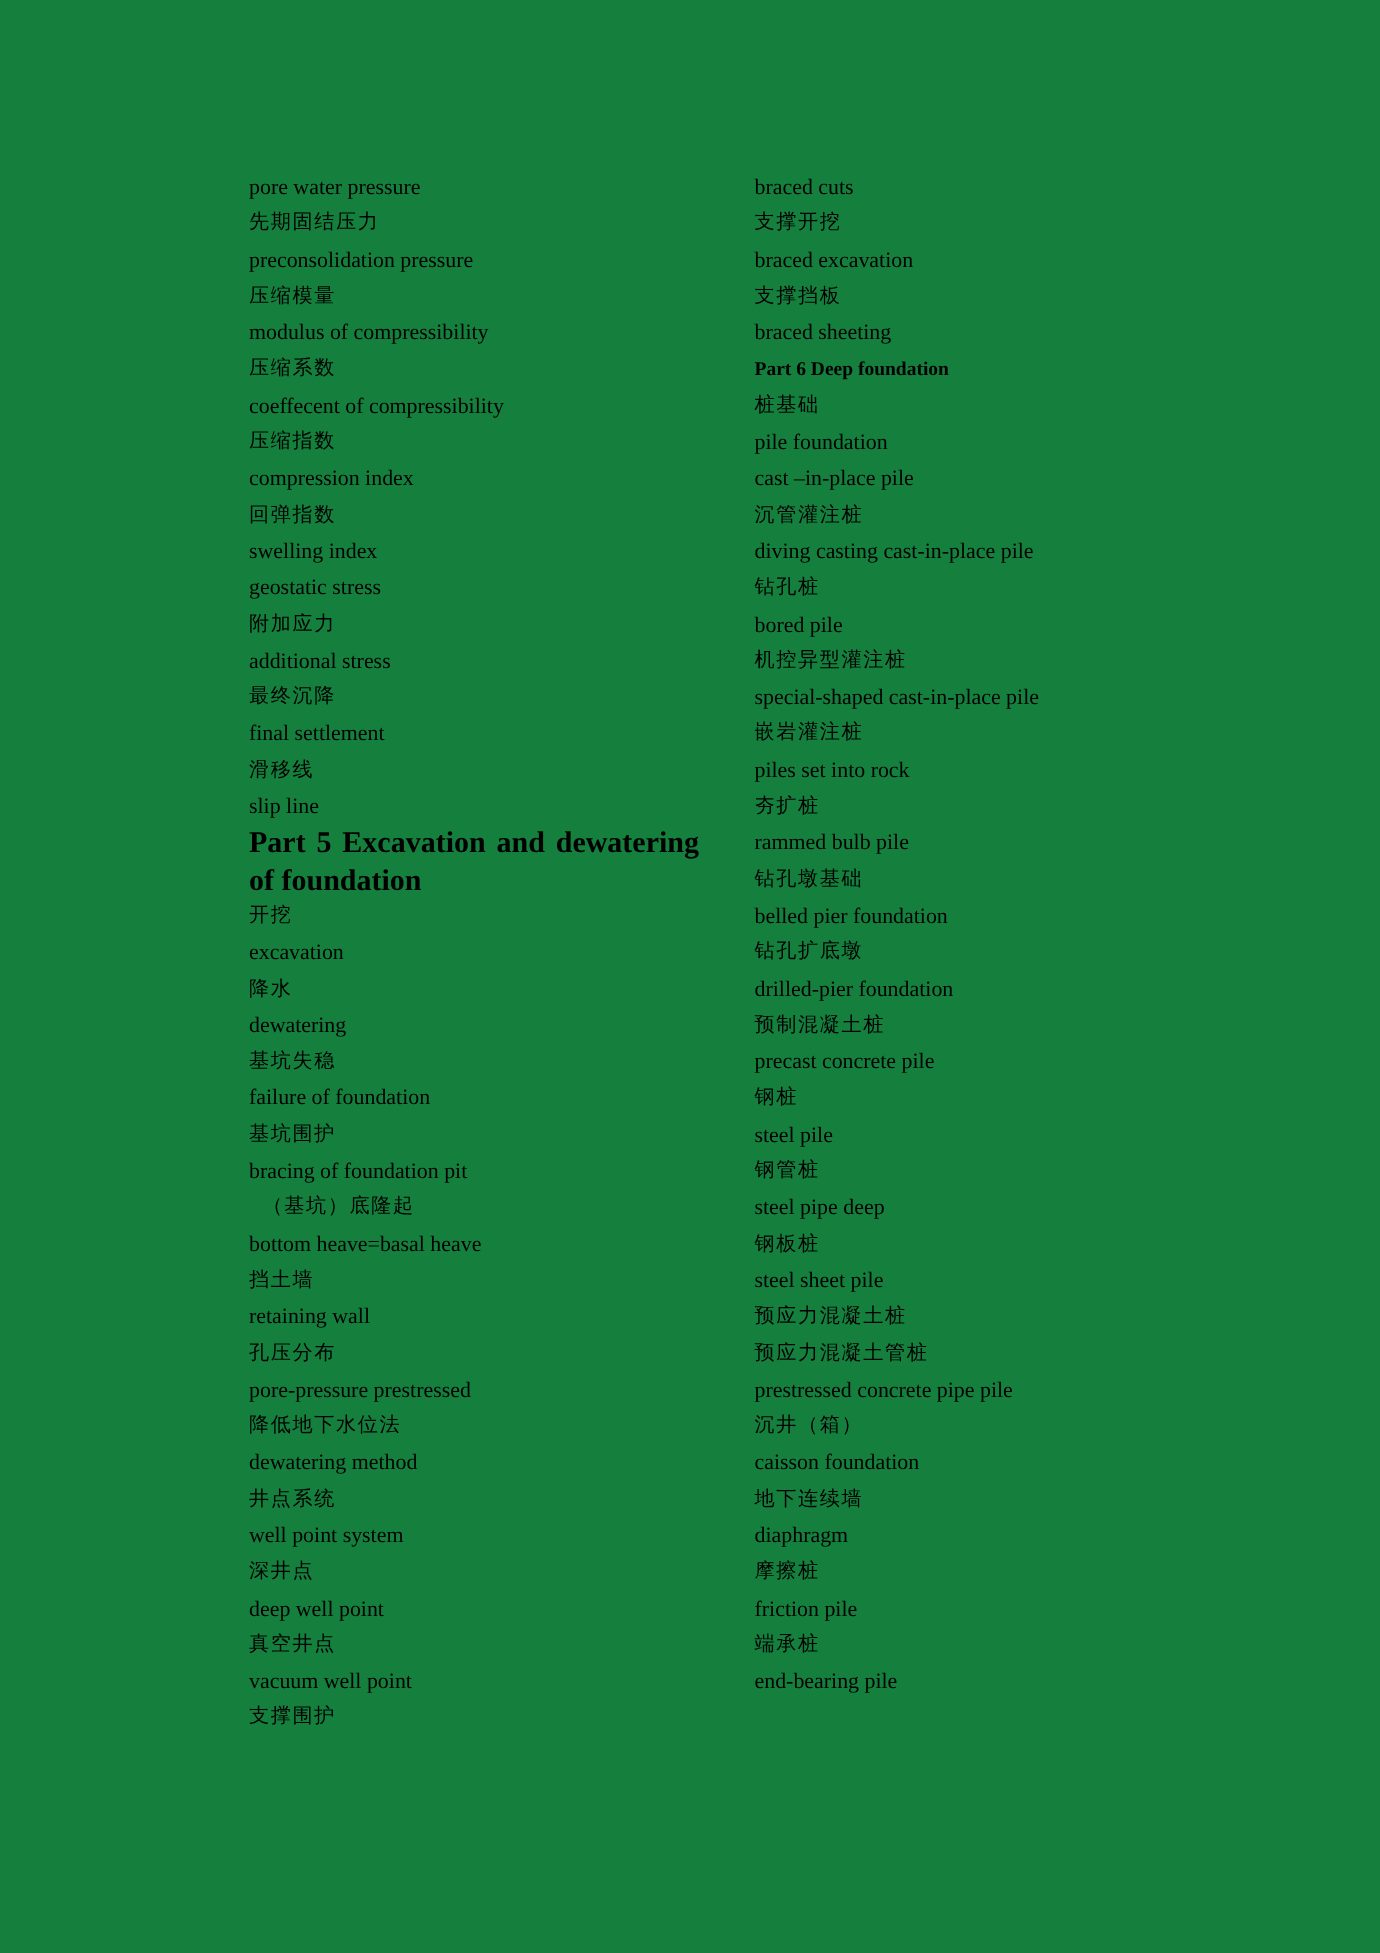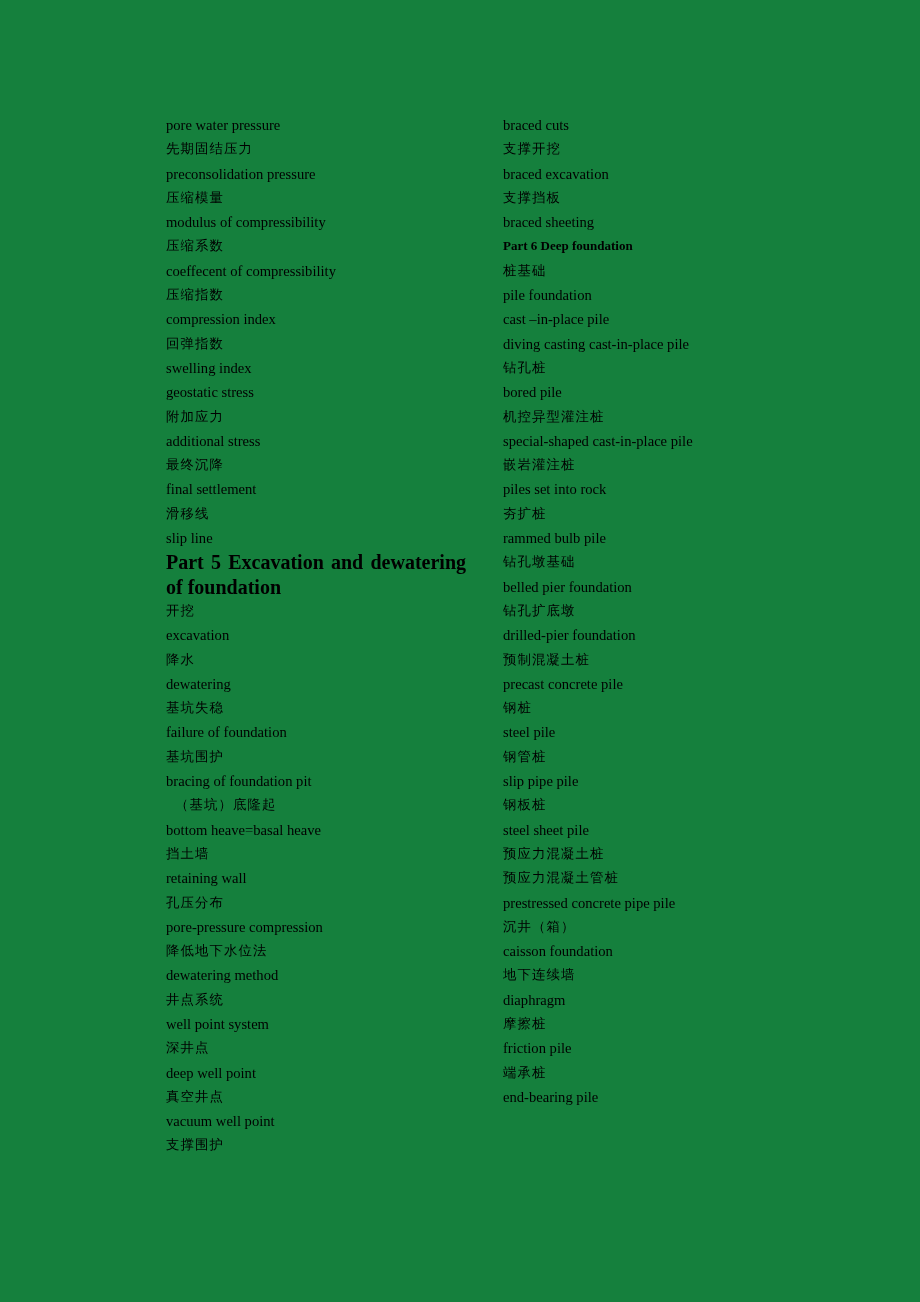--- a/index.html
+++ b/index.html
@@ -110,60 +110,61 @@
         <div class="line en">dewatering</div>
         <div class="line zh">基坑失稳</div>
         <div class="line en">failure of foundation</div>
         <div class="line zh">基坑围护</div>
         <div class="line en">bracing of foundation pit</div>
         <div class="line zh indent">（基坑）底隆起</div>
         <div class="line en">bottom heave=basal heave</div>
         <div class="line zh">挡土墙</div>
         <div class="line en">retaining wall</div>
         <div class="line zh">孔压分布</div>
-        <div class="line en">pore-pressure compression</div>
+        <div class="line en">pore-pressure prestressed</div>
         <div class="line zh">降低地下水位法</div>
         <div class="line en">dewatering method</div>
         <div class="line zh">井点系统</div>
         <div class="line en">well point system</div>
         <div class="line zh">深井点</div>
         <div class="line en">deep well point</div>
         <div class="line zh">真空井点</div>
         <div class="line en">vacuum well point</div>
         <div class="line zh">支撑围护</div>
       </div>
     <div class="col col-right" id="col-right">
         <div class="line en">braced cuts</div>
         <div class="line zh">支撑开挖</div>
         <div class="line en">braced excavation</div>
         <div class="line zh">支撑挡板</div>
         <div class="line en">braced sheeting</div>
         <div class="line en heading">Part 6 Deep foundation</div>
         <div class="line zh">桩基础</div>
         <div class="line en">pile foundation</div>
         <div class="line en">cast –in-place pile</div>
+        <div class="line zh">沉管灌注桩</div>
         <div class="line en">diving casting cast-in-place pile</div>
         <div class="line zh">钻孔桩</div>
         <div class="line en">bored pile</div>
         <div class="line zh">机控异型灌注桩</div>
         <div class="line en">special-shaped cast-in-place pile</div>
         <div class="line zh">嵌岩灌注桩</div>
         <div class="line en">piles set into rock</div>
         <div class="line zh">夯扩桩</div>
         <div class="line en">rammed bulb pile</div>
         <div class="line zh">钻孔墩基础</div>
         <div class="line en">belled pier foundation</div>
         <div class="line zh">钻孔扩底墩</div>
         <div class="line en">drilled-pier foundation</div>
         <div class="line zh">预制混凝土桩</div>
         <div class="line en">precast concrete pile</div>
         <div class="line zh">钢桩</div>
         <div class="line en">steel pile</div>
         <div class="line zh">钢管桩</div>
-        <div class="line en">slip pipe pile</div>
+        <div class="line en">steel pipe deep</div>
         <div class="line zh">钢板桩</div>
         <div class="line en">steel sheet pile</div>
         <div class="line zh">预应力混凝土桩</div>
         <div class="line zh">预应力混凝土管桩</div>
         <div class="line en">prestressed concrete pipe pile</div>
         <div class="line zh">沉井（箱）</div>
         <div class="line en">caisson foundation</div>
         <div class="line zh">地下连续墙</div>
         <div class="line en">diaphragm</div>
         <div class="line zh">摩擦桩</div>

